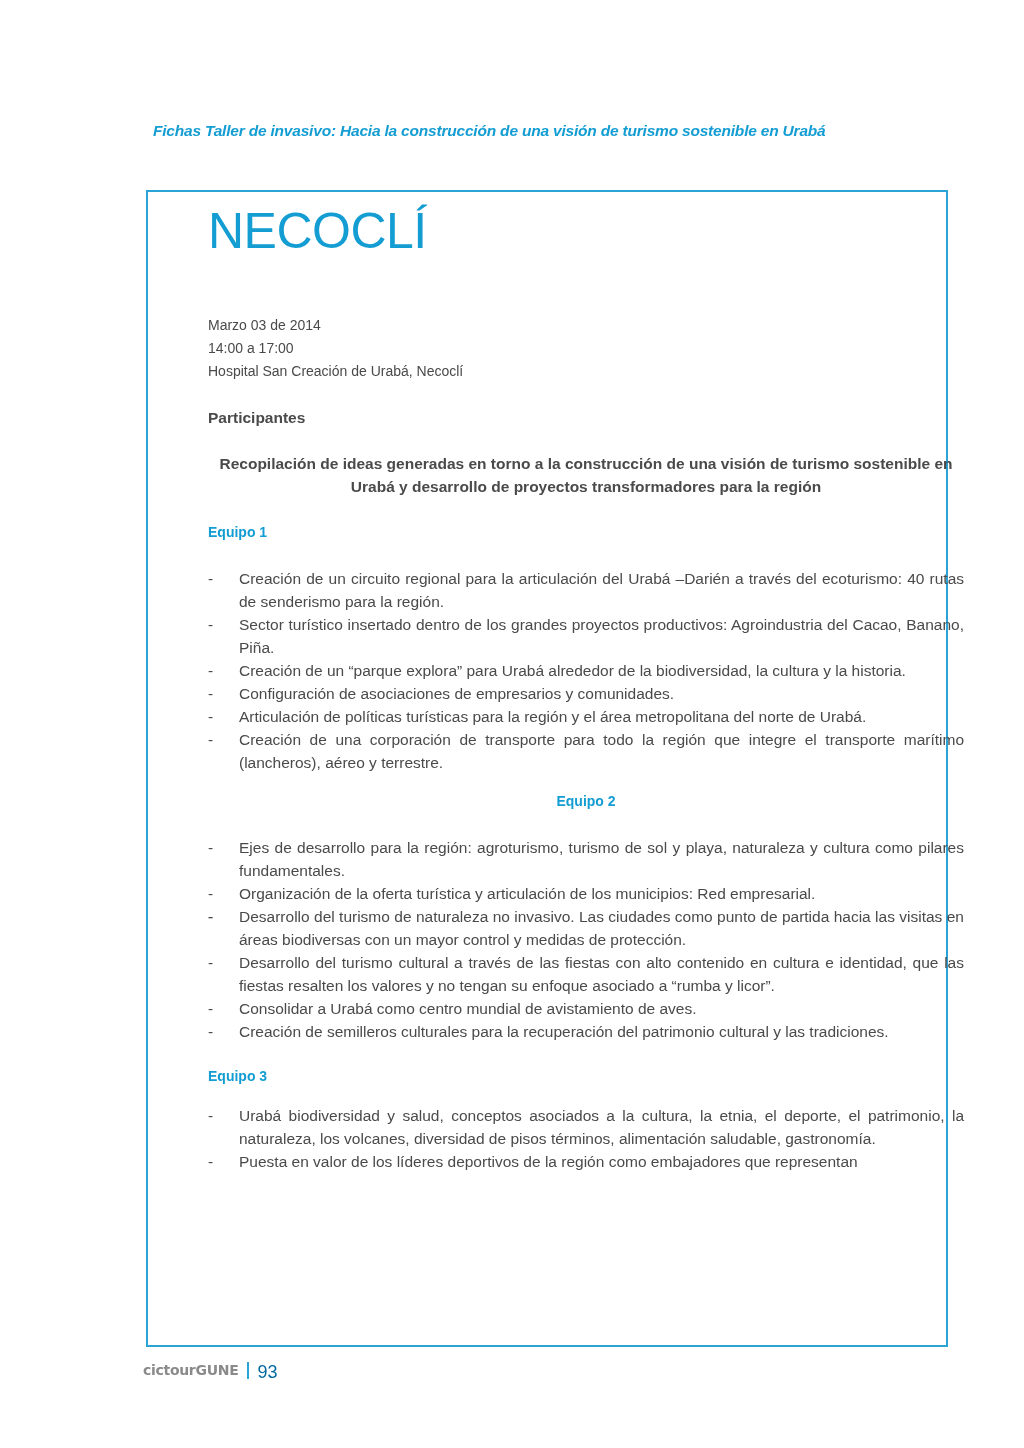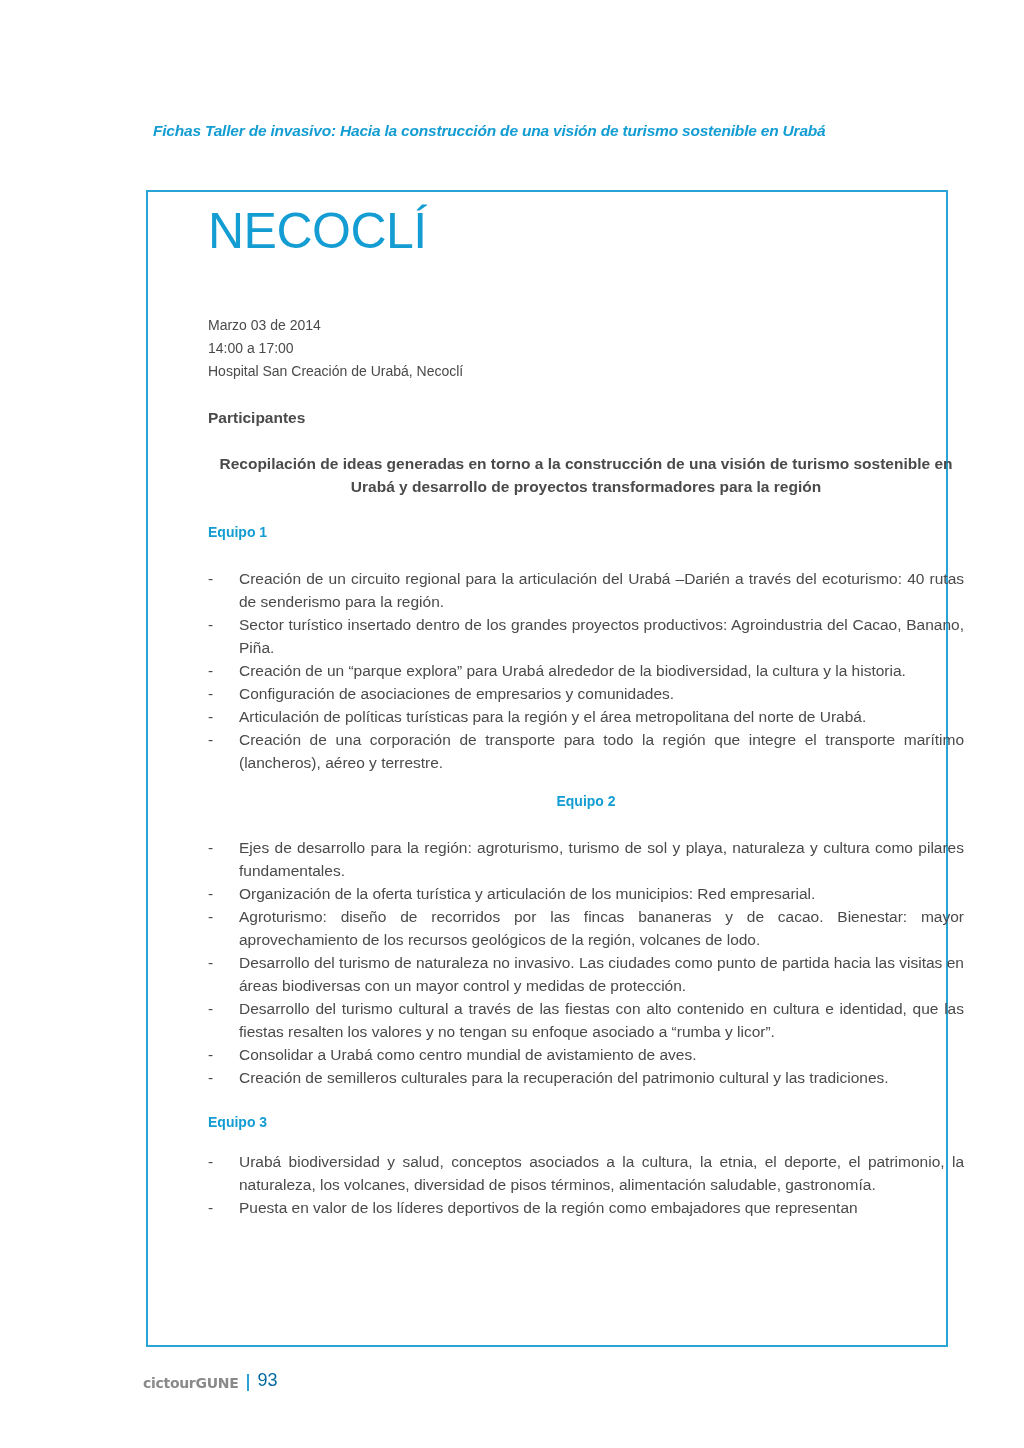--- a/index.html
+++ b/index.html
@@ -19,21 +19,21 @@
   .block { margin-top: 23px; font-size: 15.5px; line-height: 23px; }
   .summary { margin-top: 23px; font-size: 15.5px; line-height: 23px; font-weight: bold; color: #4a4a4a; text-align: center; }
   .team-title { margin-top: 23px; font-size: 14px; line-height: 23px; font-weight: bold; color: #139dd2; }
   ul.items { list-style: none; margin: 23px 0 0 0; padding: 0; }
   ul.items li { position: relative; padding-left: 31px; font-size: 15.5px; line-height: 23px;
          text-align: justify; }
   ul.items li .dash { position: absolute; left: 0; top: 0; }
   .team-2-title { margin-top: 16px; text-align: center; }
   .team-3-title { margin-top: 22px; }
   ul.items.team3 { margin-top: 16px; }
-  .footer { position: absolute; left: 143px; top: 1362px; display: flex; align-items: flex-end; margin-top: 8px; }
+  .footer { position: absolute; left: 143px; top: 1362px; display: flex; align-items: flex-start; }
   .footer .logo { font-family: "DejaVu Sans", sans-serif; font-weight: bold; font-size: 14px;
          color: #8a8a8a; letter-spacing: -0.3px; }
   .footer .sep { display: inline-block; width: 2px; height: 17px; background: #2aa3d6; margin: 0 8px 0 9px; }
   .footer .page { font-size: 18px; color: #0369a1; }
 </style>
 </head>
 <body>
 
 <div class="running-header">Fichas Taller de invasivo: Hacia la construcción de una visión de turismo sostenible en Urabá</div>
 
@@ -61,21 +61,21 @@
     <li><span class="dash">-</span><span>Creación de un “parque explora” para Urabá alrededor de la biodiversidad, la cultura y la historia.</span></li>
     <li><span class="dash">-</span><span>Configuración de asociaciones de empresarios y comunidades.</span></li>
     <li><span class="dash">-</span><span>Articulación de políticas turísticas para la región y el área metropolitana del norte de Urabá.</span></li>
     <li><span class="dash">-</span><span>Creación de una corporación de transporte para todo la región que integre el transporte marítimo (lancheros), aéreo y terrestre.</span></li>
   </ul>
 
   <div class="team-title team-2-title">Equipo 2</div>
   <ul class="items">
     <li><span class="dash">-</span><span>Ejes de desarrollo para la región: agroturismo, turismo de sol y playa, naturaleza y cultura como pilares fundamentales.</span></li>
     <li><span class="dash">-</span><span>Organización de la oferta turística y articulación de los municipios: Red empresarial.</span></li>
-    <li><span class="dash">-</span><span>Agroturismo: diseño de recorridos por las fincas bananeras y de cacao. Bienestar: mayor aprovechamiento de los recursos geológicos de la región, volcanes de lodo.</span></li>
+    <li><span class="dash">-</span></li>
     <li><span class="dash">-</span><span>Desarrollo del turismo de naturaleza no invasivo. Las ciudades como punto de partida hacia las visitas en áreas biodiversas con un mayor control y medidas de protección.</span></li>
     <li><span class="dash">-</span><span>Desarrollo del turismo cultural a través de las fiestas con alto contenido en cultura e identidad, que las fiestas resalten los valores y no tengan su enfoque asociado a “rumba y licor”.</span></li>
     <li><span class="dash">-</span><span>Consolidar a Urabá como centro mundial de avistamiento de aves.</span></li>
     <li><span class="dash">-</span><span>Creación de semilleros culturales para la recuperación del patrimonio cultural y las tradiciones.</span></li>
   </ul>
 
   <div class="team-title team-3-title">Equipo 3</div>
   <ul class="items team3">
     <li><span class="dash">-</span><span>Urabá biodiversidad y salud, conceptos asociados a la cultura, la etnia, el deporte, el patrimonio, la naturaleza, los volcanes, diversidad de pisos términos, alimentación saludable, gastronomía.</span></li>
     <li><span class="dash">-</span><span>Puesta en valor de los líderes deportivos de la región como embajadores que representan</span></li>

